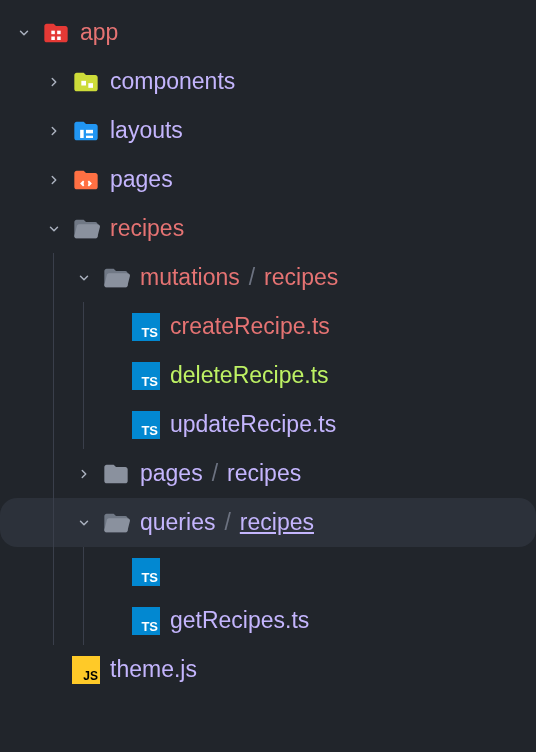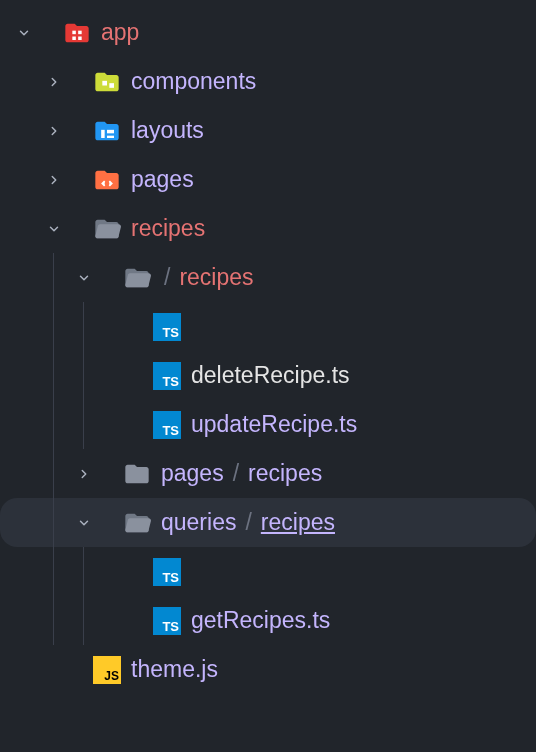--- a/index.html
+++ b/index.html
@@ -48,31 +48,30 @@
       stroke-linejoin: round;
     }
     .icon {
       width: 28px;
       height: 28px;
       display: flex;
       align-items: center;
       justify-content: center;
       flex-shrink: 0;
       margin-right: 4px;
-      margin-left: 21px;
     }
     .label {
       color: #c4b5fd;
       font-weight: 400;
     }
     .label.red {
       color: #e57373;
     }
     .label.yellow {
-      color: #e5e5e5;
+      color: #bef264;
     }
     .label.underline {
       text-decoration: underline;
     }
     .sep {
       color: #6c7280;
       margin: 0 3px;
     }
     .spacer {
       width: 24px;
@@ -217,32 +216,34 @@
     <svg viewBox="0 0 24 24">
         <polyline points="6 9 12 15 18 9"></polyline>
       </svg>
   </span>
   <span class="icon">
     <svg viewBox="0 0 24 24" width="28" height="28">
       <path fill="#707885" d="M20 6h-8l-2-2H4c-1.1 0-2 .9-2 2v12c0 1.1.9 2 2 2h16c1.1 0 2-.9 2-2V8c0-1.1-.9-2-2-2z"></path>
       <path fill="#8a919e" d="M4 20h16c1.1 0 2-.9 2-2l2-8c0-1.1-.9-2-2-2H6c-1.1 0-2 .9-2 2l-2 8c0 1.1.9 2 2 2z"></path>
     </svg>
   </span>
+  <span class="label red">mutations</span>
   <span class="sep">/</span>
   <span class="label red">recipes</span>
 </div>
 
 <div class="tree-item">
   <span class="spacer"></span>
   <span class="indent-guide"></span>
   <span class="indent-guide"></span>
   <span class="spacer"></span>
   <span class="icon">
     <span class="ts-badge">TS</span>
   </span>
+  <span class="label red">createRecipe.ts</span>
 </div>
 
 <div class="tree-item">
   <span class="spacer"></span>
   <span class="indent-guide"></span>
   <span class="indent-guide"></span>
   <span class="spacer"></span>
   <span class="icon">
     <span class="ts-badge">TS</span>
   </span>

